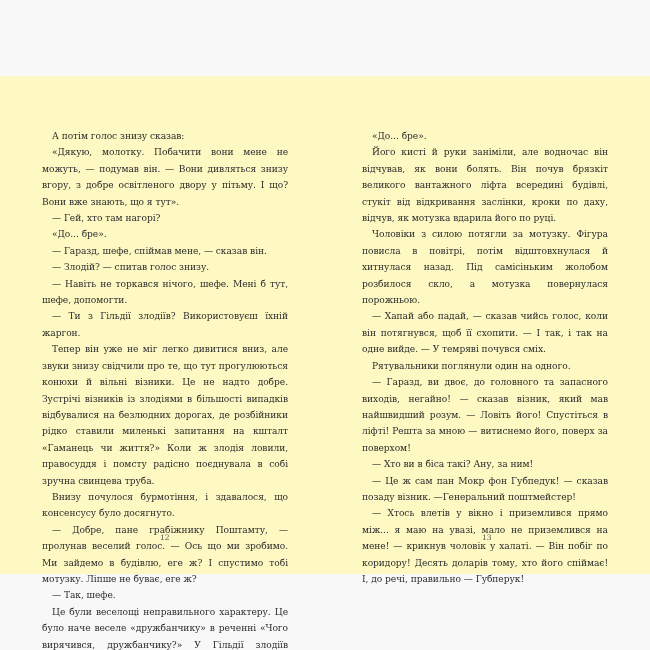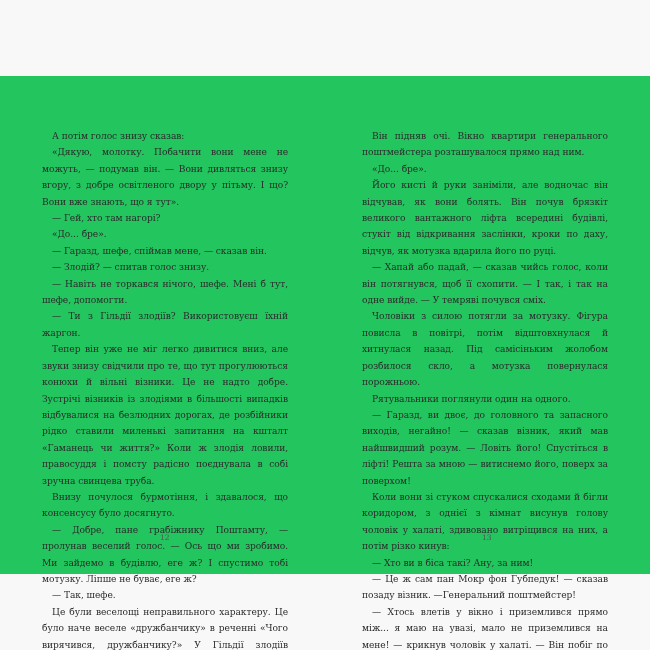--- a/index.html
+++ b/index.html
@@ -1,21 +1,21 @@
 <!DOCTYPE html>
 <html><head>
 <meta charset="utf-8">
 <style>
   html, body { margin:0; padding:0; }
   body {
     width:650px; height:650px; background:#f8f8f8; position:relative; overflow:hidden;
     font-family: "DejaVu Serif", "Liberation Serif", serif;
   }
   .spread {
-    position:absolute; left:0; top:76px; width:650px; height:498px; background:#22c55e;
+    position:absolute; left:0; top:76px; width:650px; height:498px; background:#fef9c3;
   }
   .page {
     position:absolute; top:52px; width:246px;
     font-size:9.1px; line-height:16.4px; color:#2b2b2b;
     text-align:justify; letter-spacing:-0.05px;
   }
   .page.left { left:42px; }
   .page.right { left:362px; }
   .page p { margin:0; text-indent:10px; hyphens:manual; }
   .pnum {
@@ -39,26 +39,24 @@
     <p>— Ти з Гільдії злодіїв? Використовуєш їхній жаргон.</p>
     <p>Тепер він уже не міг легко дивитися вниз, але звуки знизу свідчили про те, що тут прогулюються конюхи й вільні візники. Це не надто добре. Зустрічі візників із злодіями в більшості випадків відбувалися на безлюдних дорогах, де розбійники рідко ставили миленькі запитання на кшталт «Гаманець чи життя?» Коли ж злодія ловили, правосуддя і помсту радісно поєднувала в собі зручна свинцева труба.</p>
     <p>Внизу почулося бурмотіння, і здавалося, що консенсусу було досягнуто.</p>
     <p>— Добре, пане грабіжнику Поштамту, — пролунав веселий голос. — Ось що ми зробимо. Ми зайдемо в будівлю, еге ж? І спустимо тобі мотузку. Ліпше не буває, еге ж?</p>
     <p>— Так, шефе.</p>
     <p>Це були веселощі неправильного характеру. Це було наче веселе «дружбанчику» в реченні «Чого вирячився, дружбанчику?» У Гільдії злодіїв платили двадцять доларів винагороди за кожного неакредитованого злодія, якого доставляли живим, і було ой як багато способів залишитися живим, поки тебе притягнуть туди і жбурнуть на підлогу.</p>
   </div>
   <div class="pnum left">12</div>
 
   <div class="page right">
-    <p>Він підняв очі. Вікно квартири генерального поштмейстера розташувалося прямо над ним.</p>
     <p>«До... бре».</p>
     <p>Його кисті й руки заніміли, але водночас він відчував, як вони болять. Він почув брязкіт великого вантажного ліфта всередині будівлі, стукіт від відкривання заслінки, кроки по даху, відчув, як мотузка вдарила його по руці.</p>
+    <p>Чоловіки з силою потягли за мотузку. Фігура повисла в повітрі, потім відштовхнулася й хитнулася назад. Під самісіньким жолобом розбилося скло, а мотузка повернулася порожньою.</p>
     <p>— Хапай або падай, — сказав чийсь голос, коли він потягнувся, щоб її схопити. — І так, і так на одне вийде. — У темряві почувся сміх.</p>
-    <p>Чоловіки з силою потягли за мотузку. Фігура повисла в повітрі, потім відштовхнулася й хитнулася назад. Під самісіньким жолобом розбилося скло, а мотузка повернулася порожньою.</p>
     <p>Рятувальники поглянули один на одного.</p>
     <p>— Гаразд, ви двоє, до головного та запасного виходів, негайно! — сказав візник, який мав найшвидший розум. — Ловіть його! Спустіться в ліфті! Решта за мною — витиснемо його, поверх за поверхом!</p>
-    <p>Коли вони зі стуком спускалися сходами й бігли коридором, з однієї з кімнат висунув голову чоловік у халаті, здивовано витріщився на них, а потім різко кинув:</p>
     <p>— Хто ви в біса такі? Ану, за ним!</p>
     <p>— Це ж сам пан Мокр фон Губпедук! — сказав позаду візник. —Генеральний поштмейстер!</p>
     <p>— Хтось влетів у вікно і приземлився прямо між... я маю на увазі, мало не приземлився на мене! — крикнув чоловік у халаті. — Він побіг по коридору! Десять доларів тому, хто його спіймає! І, до речі, правильно — Губперук!</p>
   </div>
   <div class="pnum right">13</div>
 </div>
 
 </body></html>

